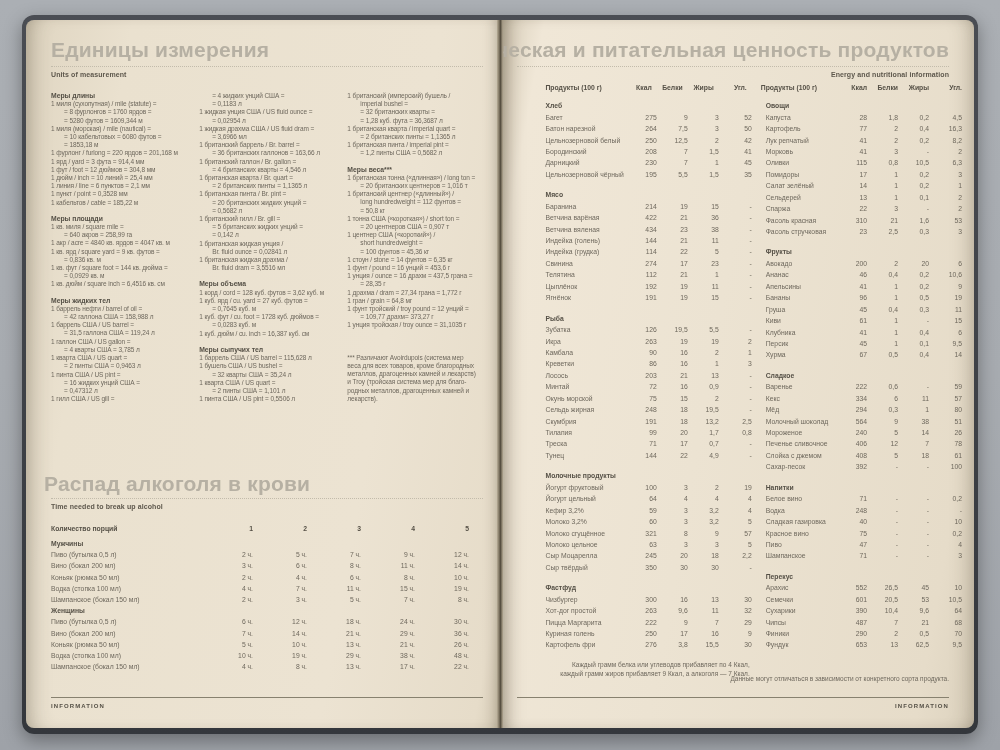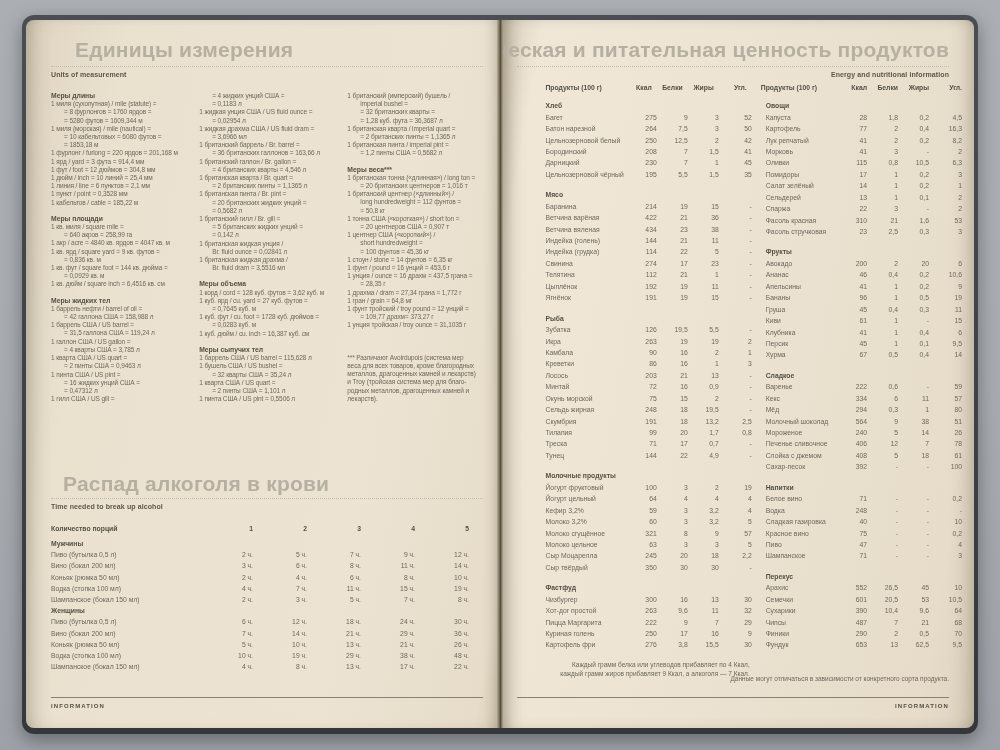--- a/index.html
+++ b/index.html
@@ -54,21 +54,21 @@
   .pfoot-label{position:absolute;bottom:19px;font-size:6px;font-weight:700;color:#555046;letter-spacing:1.1px;}
 </style>
 </head>
 <body>
 
 <div class="scene">
   <div class="cover"></div>
   <div class="pages">
 
     <div class="page page-left">
-      <div class="ptitle" style="left:25px;margin-left:24px;">Единицы измерения</div>
+      <div class="ptitle" style="left:25px;">Единицы измерения</div>
       <div class="dotrule" style="top:46px;left:25px;right:14px;"></div>
       <div class="psub" style="top:51px;left:25px;">Units of measurement</div>
 
       <div class="ucols" id="units-cols">
           <div class="ucol">
             <div class="ublock">
               <div class="uhead">Меры длины</div>
               <div class="uline">1 миля (сухопутная) / mile (statute) =</div>
               <div class="uline ind">= 8 фурлонгов = 1760 ярдов =</div>
               <div class="uline ind">= 5280 футов = 1609,344 м</div>
@@ -192,21 +192,21 @@
               <div class="uline">*** Различают Avoirdupois (система мер</div>
               <div class="uline">веса для всех товаров, кроме благородных</div>
               <div class="uline">металлов, драгоценных камней и лекарств)</div>
               <div class="uline">и Troy (тройская система мер для благо-</div>
               <div class="uline">родных металлов, драгоценных камней и</div>
               <div class="uline">лекарств).</div>
             </div>
           </div>
         </div>
 
-      <div class="ptitle al-title" style="left:37px;">Распад алкоголя в крови</div>
+      <div class="ptitle al-title" style="left:18px;">Распад алкоголя в крови</div>
       <div class="dotrule al-rule"></div>
       <div class="psub al-sub">Time needed to break up alcohol</div>
       <div class="al-table" id="alcohol-table">
           <div class="al-row hdr">
             <div class="lab">Количество порций</div>
             <div class="num">1</div>
             <div class="num">2</div>
             <div class="num">3</div>
             <div class="num">4</div>
             <div class="num">5</div>

